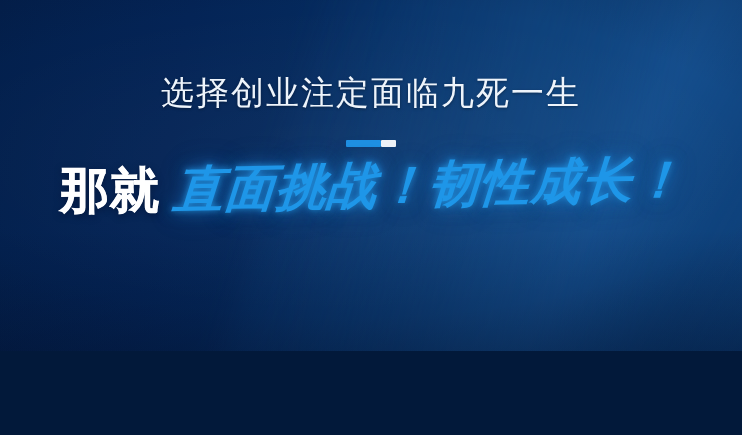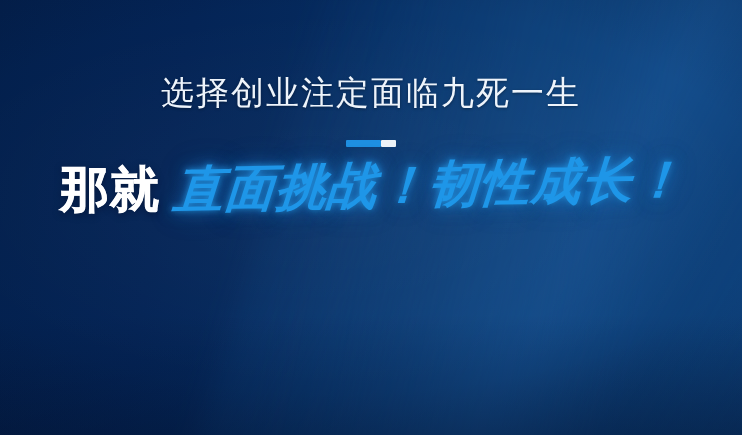--- a/index.html
+++ b/index.html
@@ -3,21 +3,21 @@
 <meta charset="utf-8">
 <style>
   html, body {
     margin: 0;
     padding: 0;
     background: #02193a;
   }
   #poster {
     position: relative;
     width: 742px;
-    height: 435px;
+    height: 351px;
     overflow: hidden;
     font-family: "Liberation Sans", "DejaVu Sans", sans-serif;
     background: #042456;
     user-select: none;
   }
   
   .bg-base {
     position: absolute;
     inset: 0;
     background: linear-gradient(100deg,
@@ -122,21 +122,21 @@
     letter-spacing: 1.5px;
     line-height: 1;
     white-space: nowrap;
     text-shadow: 0 2px 7px rgba(0,10,35,0.55);
     -webkit-text-stroke: 0.7px #ffffff;
   }
 
   .final-row {
     margin-top: 18px;
     display: flex;
-    align-items: flex-start;
+    align-items: center;
     white-space: nowrap;
   }
   .final-prefix {
     color: #ffffff;
     font-size: 49px;
     font-weight: 900;
     letter-spacing: 1px;
     line-height: 1;
     text-shadow: 0 2px 7px rgba(0,10,35,0.55);
     -webkit-text-stroke: 0.7px #ffffff;

